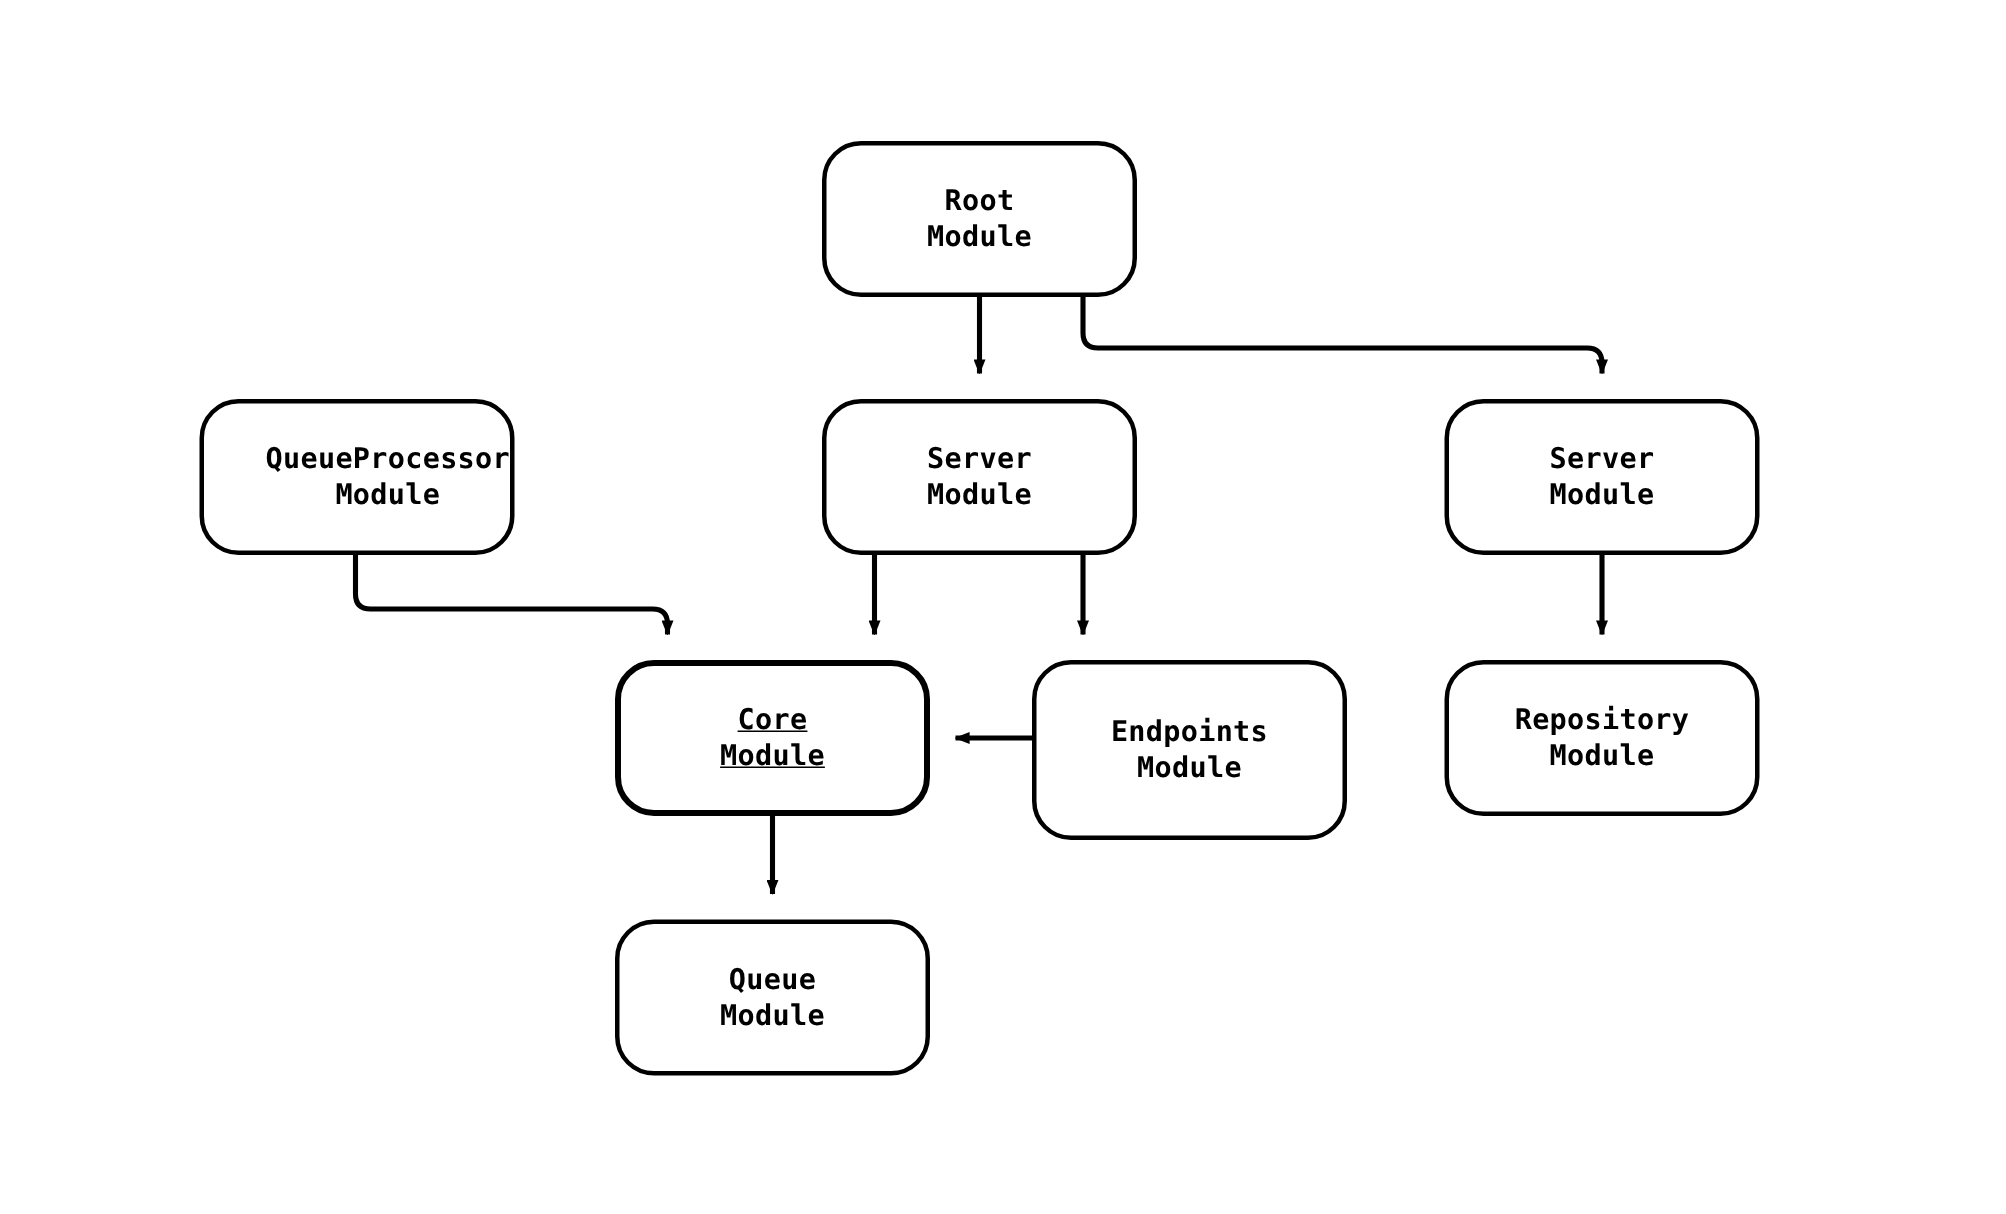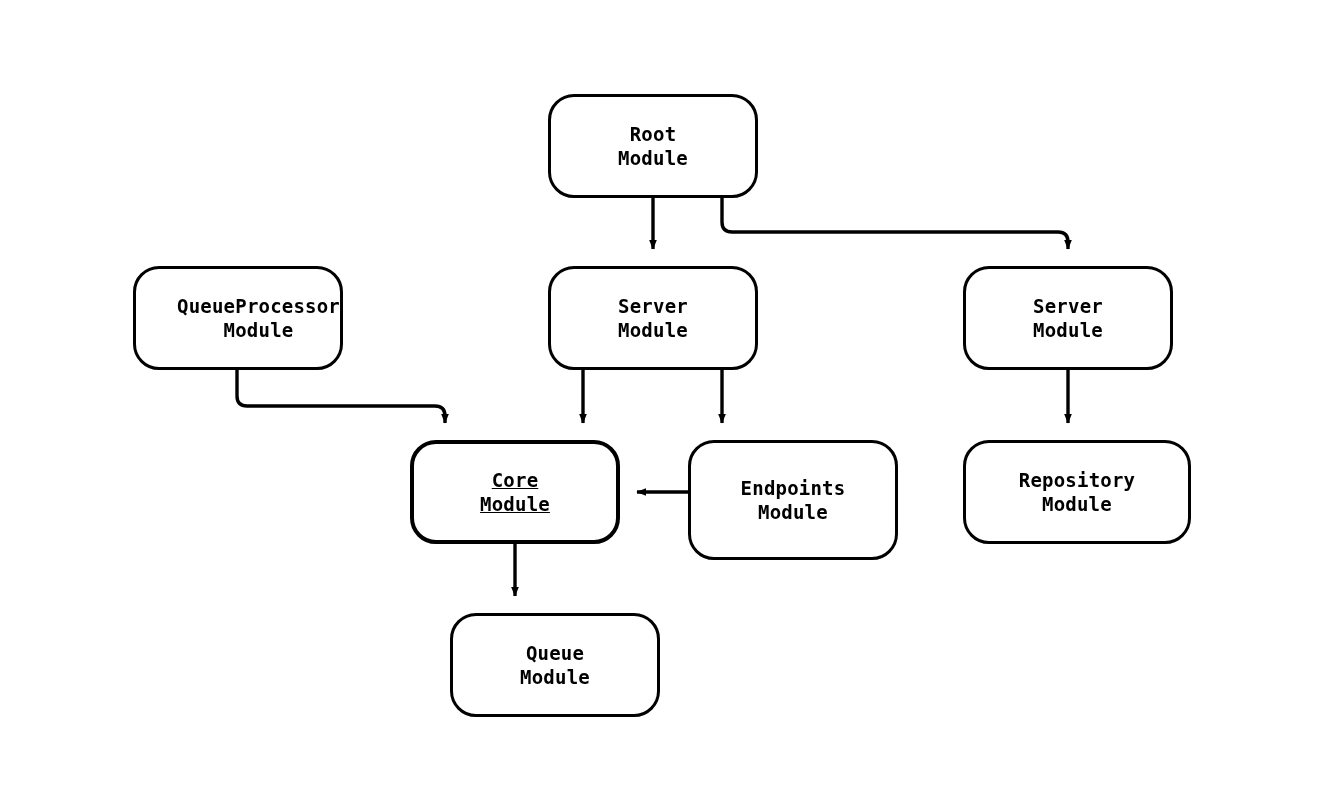--- a/index.html
+++ b/index.html
@@ -97,23 +97,23 @@
   <div class="node" style="left:410px; top:440px; width:210px; height:104px; border-width:4px;text-decoration:underline;">
     <span class="node-label">Core
 Module</span>
   </div>
 
   <div class="node" style="left:688px; top:440px; width:210px; height:120px; border-width:3px;">
     <span class="node-label">Endpoints
 Module</span>
   </div>
 
-  <div class="node" style="left:963px; top:440px; width:228px; height:104px; border-width:3px;">
+  <div class="node" style="left:963px; top:440px; width:210px; height:104px; border-width:3px;">
     <span class="node-label">Repository
 Module</span>
   </div>
 
-  <div class="node" style="left:410px; top:613px; width:210px; height:104px; border-width:3px;margin-left:40px;">
+  <div class="node" style="left:410px; top:613px; width:210px; height:104px; border-width:3px;">
     <span class="node-label">Queue
 Module</span>
   </div>
 
 </div>
 
 </body></html>

